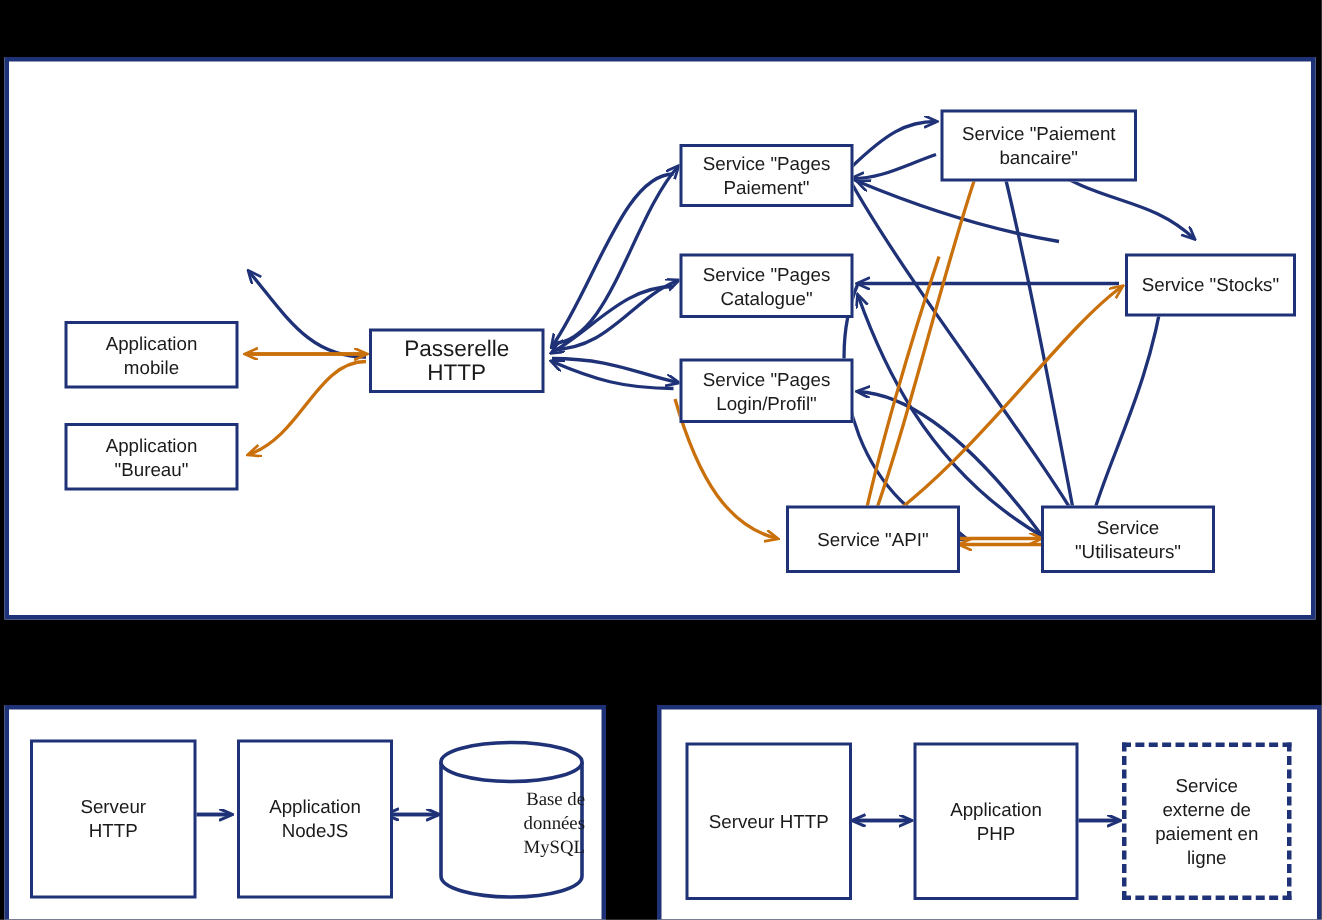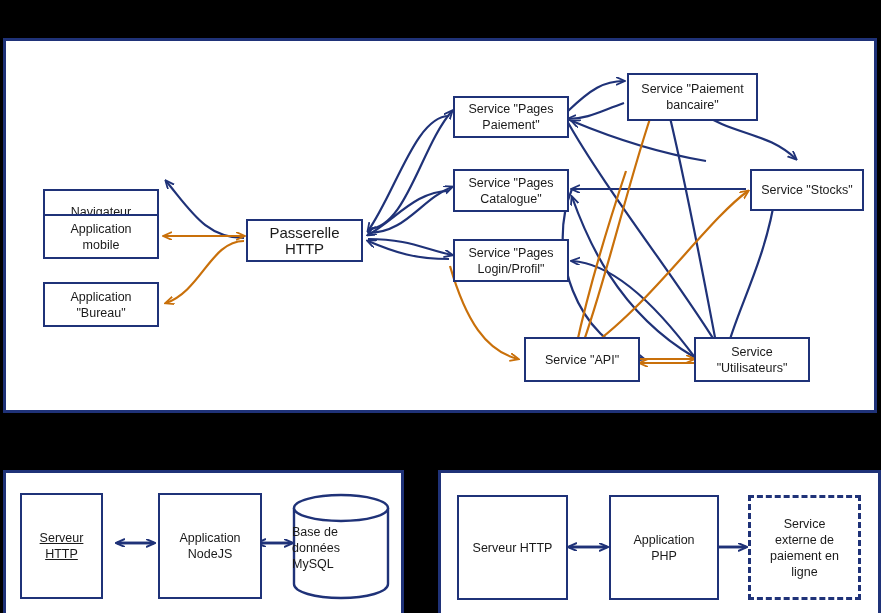--- a/index.html
+++ b/index.html
@@ -94,25 +94,26 @@
     left: 0; top: 0;
     width: 100%;
     height: 100%;
   }
   .cylinder .cyl-label {
     position: absolute;
     left: 0;
     right: 0;
     top: 50%;
     transform: translateY(-45%);
-    text-align: left;
+    text-align: right;
     font-size: 12.5px;
     line-height: 16px;
     color: #1a1a1a;
     white-space: pre-line;
+    font-family: Liberation Serif, serif;
   }
 </style>
 </head>
 <body>
 
 <div class="stage">
 
   <div class="panel" id="panel-architecture">
 
     <svg class="edges" viewBox="0 0 868 369" preserveAspectRatio="none">
@@ -174,21 +175,20 @@
 
         <path d="M620,130 C600,190 580,260 570,306" marker-end="url(#ao)"></path>
 
         <path d="M575,312 C640,270 700,180 742,150" marker-end="url(#ao)"></path>
 
         <path d="M634,318 L688,318" marker-end="url(#ao)"></path>
         <path d="M688,322 L634,322" marker-end="url(#ao)"></path>
       </g>
     </svg>
 
-    <div class="node" style="left:37px; top:148px; width:116px; height:45px;">Navigateur</div>
 
     <div class="node" style="left:37px; top:173px; width:116px; height:45px;">Application
 mobile</div>
 
     <div class="node" style="left:37px; top:241px; width:116px; height:45px;">Application
 "Bureau"</div>
 
     <div class="node big" style="left:240px; top:178px; width:117px; height:43px;">Passerelle HTTP</div>
 
     <div class="node" style="left:447px; top:55px; width:116px; height:42px;">Service "Pages
@@ -220,21 +220,21 @@
         </marker>
       </defs>
       <g fill="none" stroke="#1f3278" stroke-width="2.4">
         <path d="M148,70 L111,70" marker-end="url(#nb)"></path>
         <path d="M111,70 L148,70" marker-end="url(#nb)"></path>
         <path d="M286,70 L252,70" marker-end="url(#nb)"></path>
         <path d="M252,70 L286,70" marker-end="url(#nb)"></path>
       </g>
     </svg>
 
-    <div class="node" style="left:14px; top:20px; width:83px; height:106px;text-decoration:underline;">Serveur
+    <div class="node" style="left:14px; top:20px; width:111px; height:106px;">Serveur
 HTTP</div>
 
     <div class="node" style="left:152px; top:20px; width:104px; height:106px;">Application
 NodeJS</div>
 
     <div class="cylinder" style="left:286px; top:19px; width:98px; height:108px;">
       <svg class="cyl-svg" viewBox="0 0 98 108" preserveAspectRatio="none">
         <path d="M2,16 L2,92 C2,100 23,106 49,106 C75,106 96,100 96,92 L96,16" fill="#ffffff" stroke="#1f3278" stroke-width="2.4"></path>
         <ellipse cx="49" cy="16" rx="47" ry="13" fill="#ffffff" stroke="#1f3278" stroke-width="2.4"></ellipse>
       </svg>

